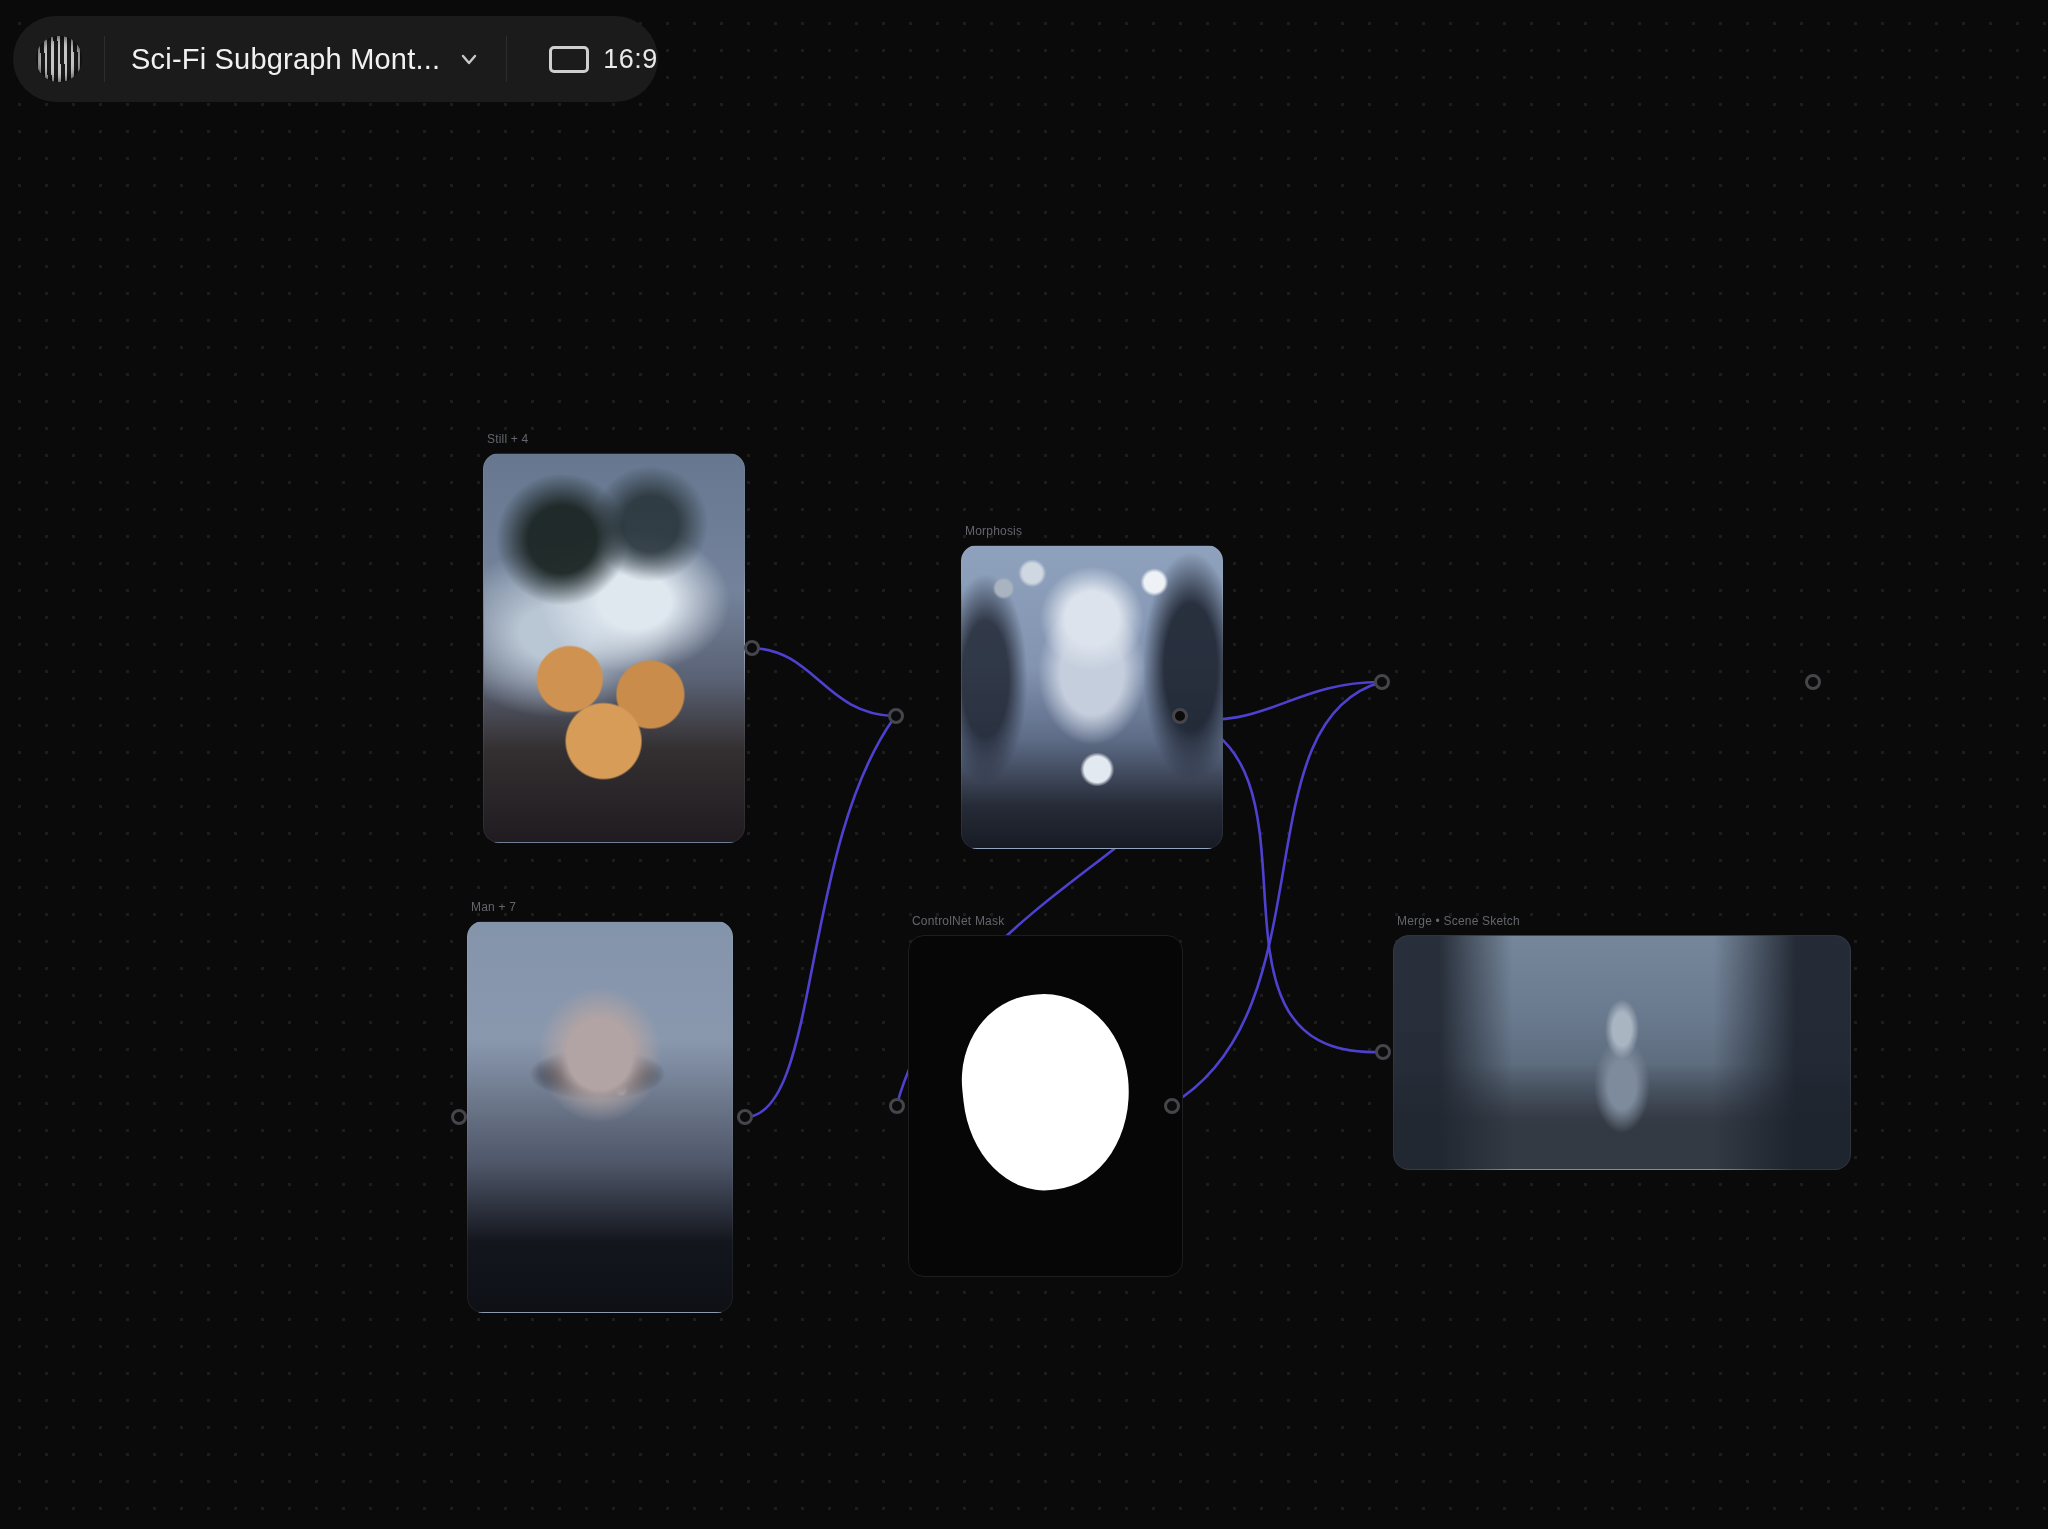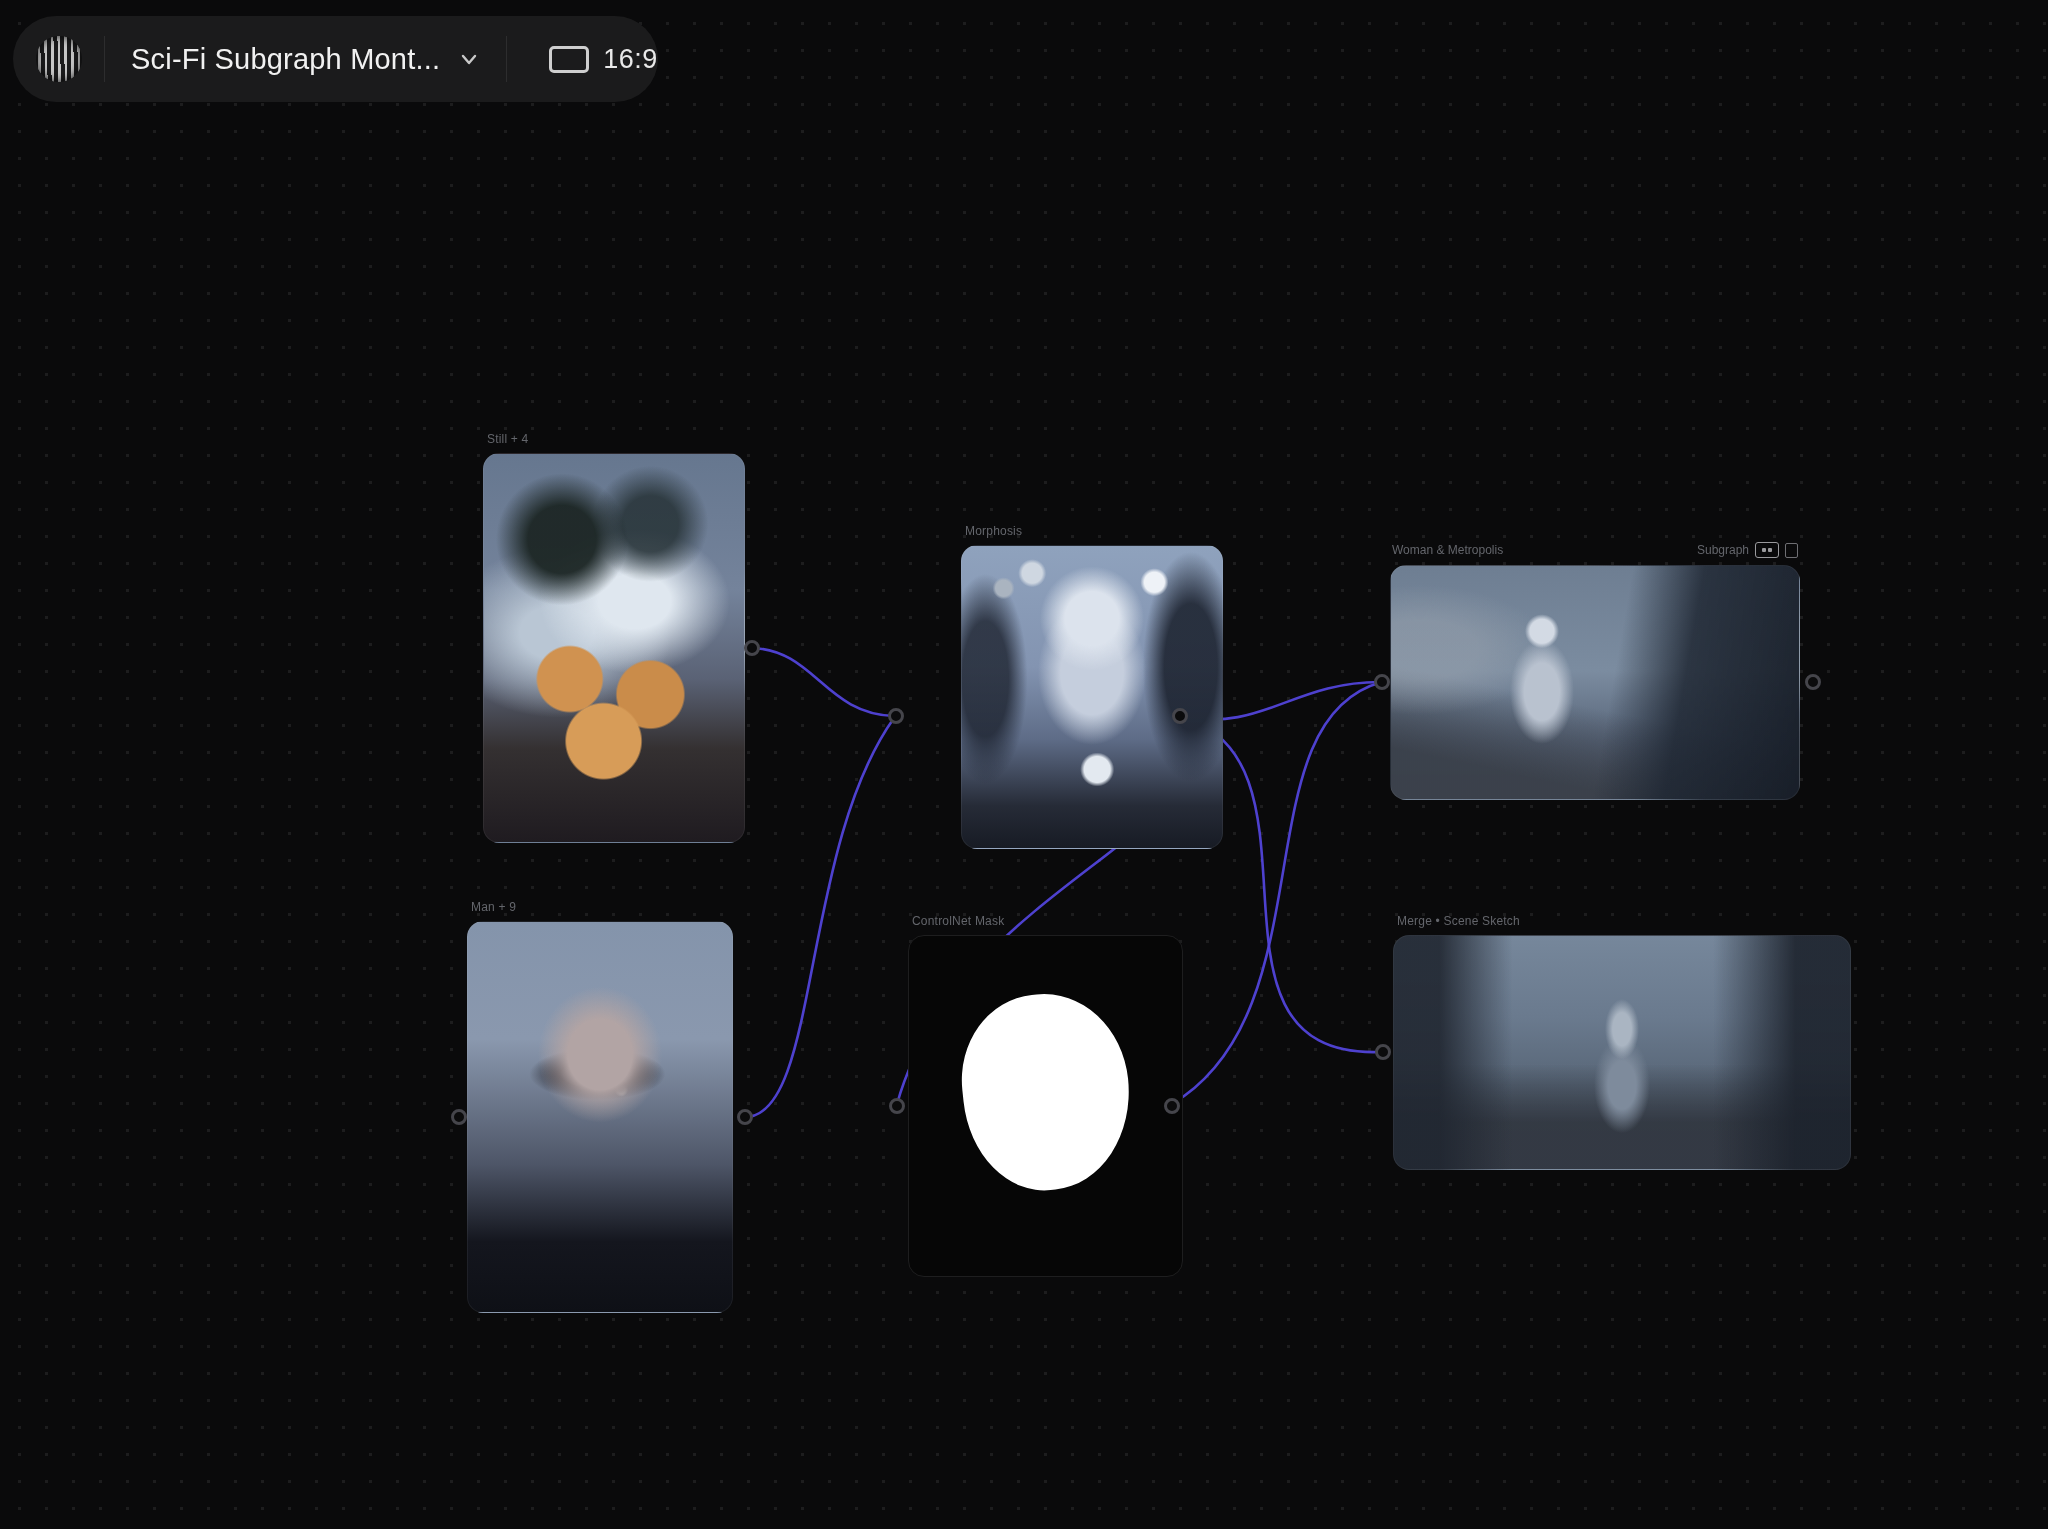--- a/index.html
+++ b/index.html
@@ -122,37 +122,23 @@
   <div class="node" style="left:483px;top:453px;width:262px;height:390px;">
     <div class="node-label">Still + 4</div>
     <div class="node-img img-n1"></div>
   </div>
 
   <div class="node" style="left:961px;top:545px;width:262px;height:304px;">
     <div class="node-label">Morphosis</div>
     <div class="node-img img-n2"></div>
   </div>
 
-  <div class="node" style="left:1390px;top:565px;width:410px;height:235px;">
-    <div class="label-row">
-      <span class="lbl">Woman &amp; Metropolis</span>
-      <span class="label-right">
-        <span class="lbl">Subgraph</span>
-        <span class="badge-rect">
-            <i></i>
-            <i></i>
-          </span>
-        <span class="badge-sq"></span>
-      </span>
-    </div>
-    <div class="node-img img-n3"></div>
-  </div>
 
   <div class="node" style="left:467px;top:921px;width:266px;height:392px;">
-    <div class="node-label">Man + 9</div>
+    <div class="node-label">Man + 7</div>
     <div class="node-img img-n4"></div>
   </div>
 
   <div class="node" style="left:908px;top:935px;width:275px;height:342px;">
     <div class="node-label">ControlNet Mask</div>
     <div class="node-img img-n5">
       <div class="mask-blob"></div>
     </div>
   </div>
 

